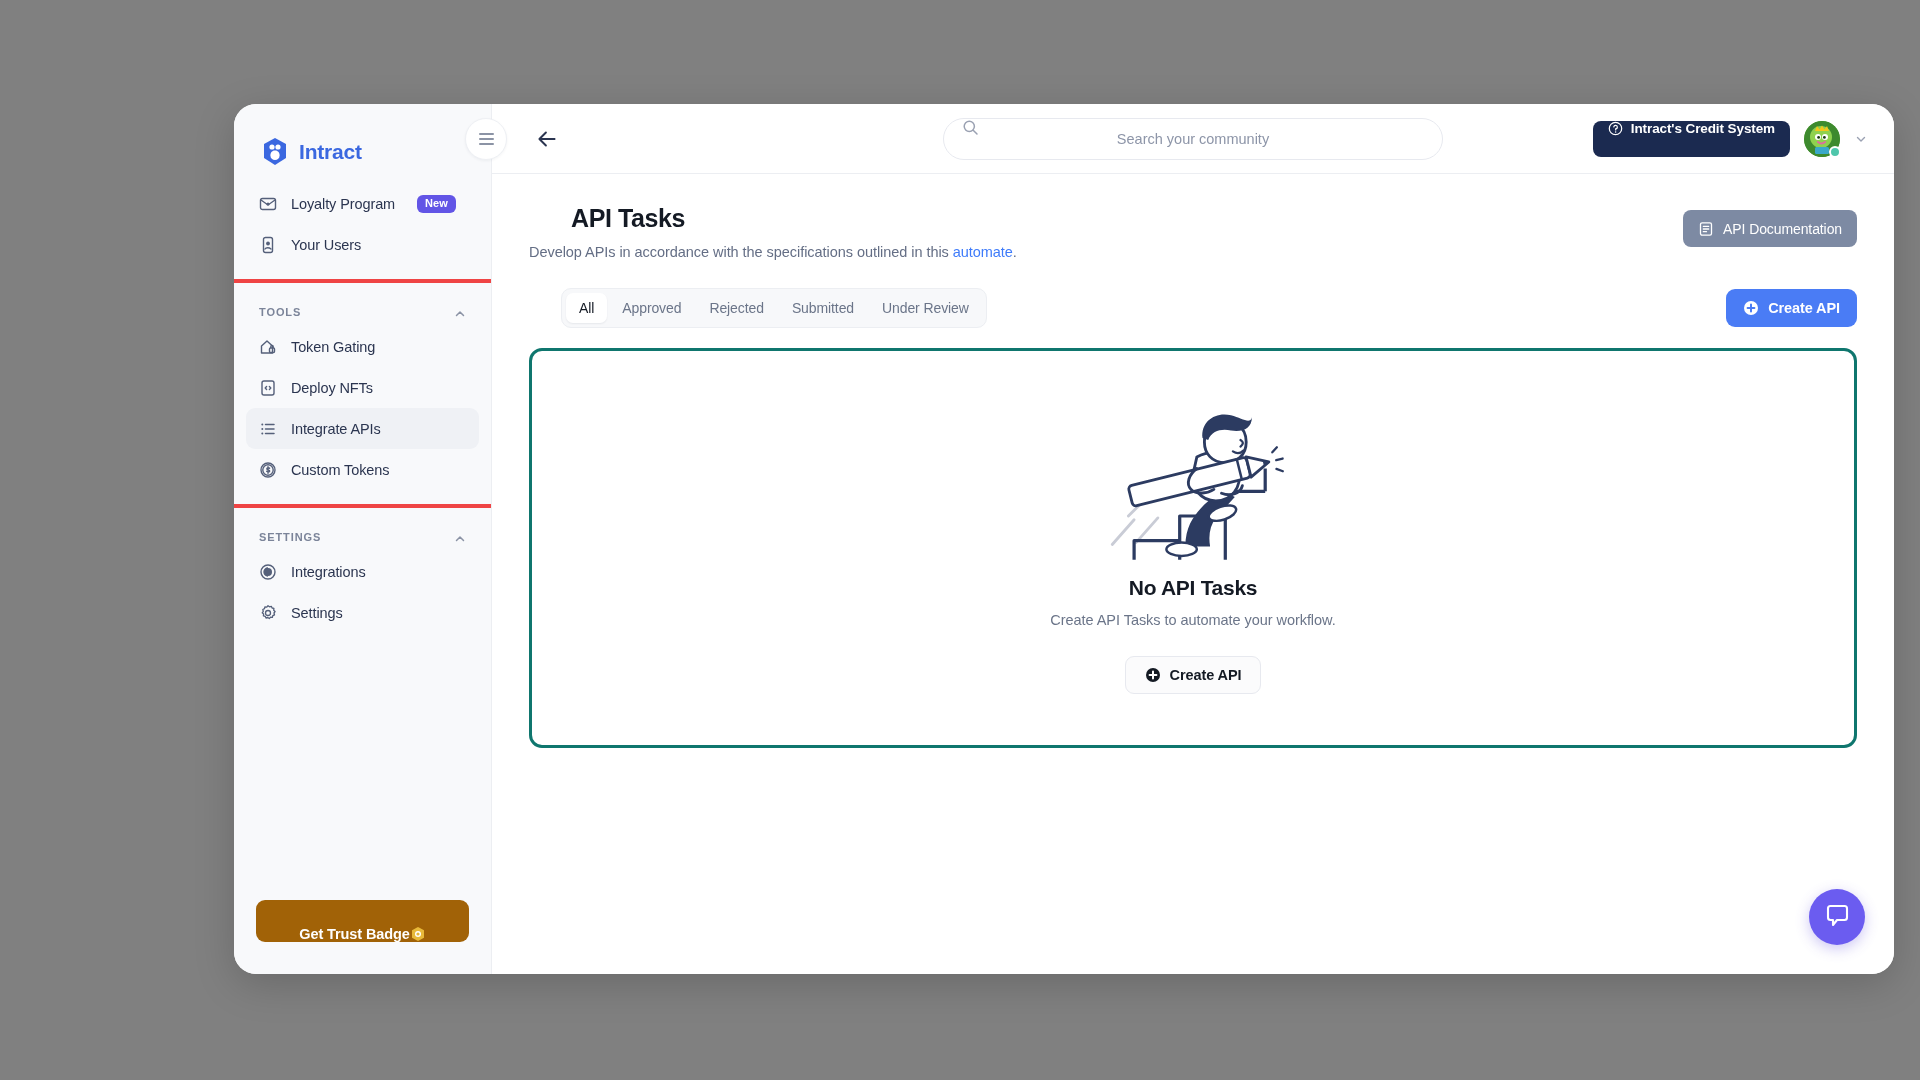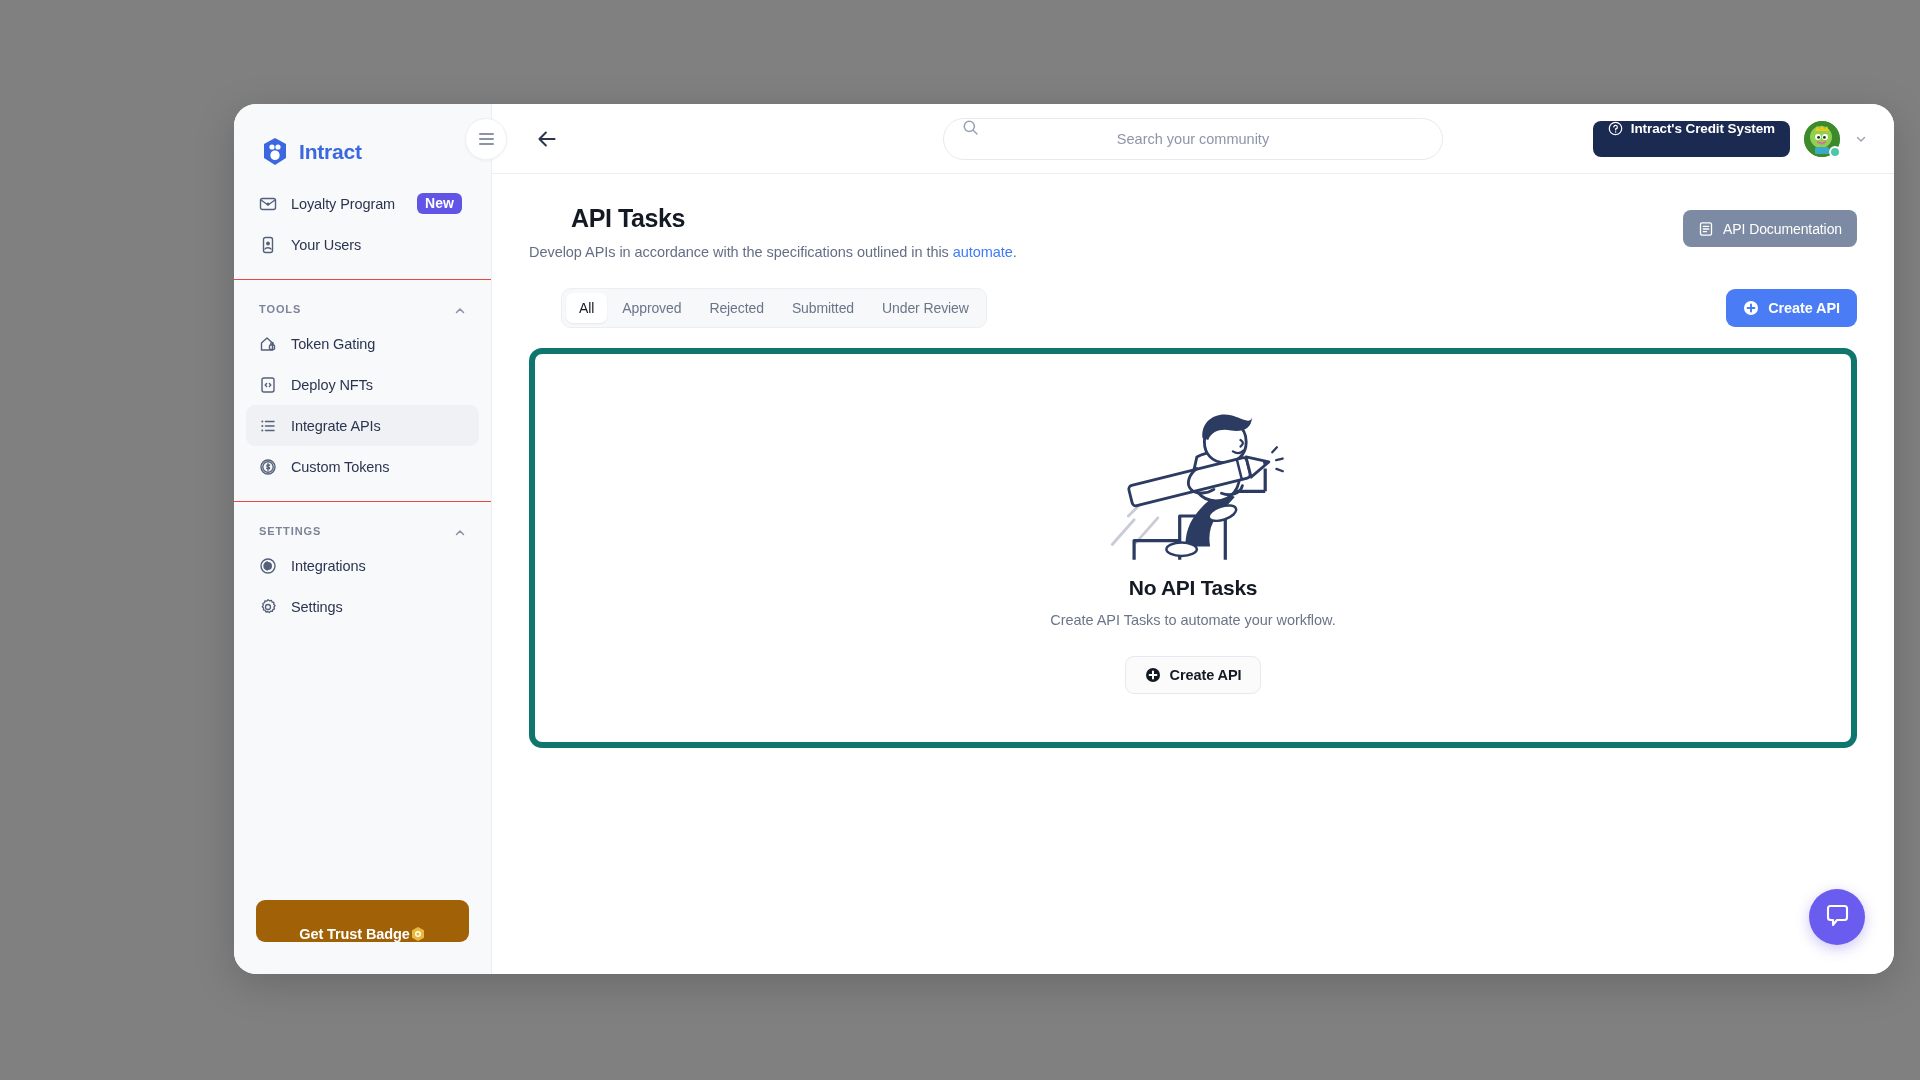--- a/index.html
+++ b/index.html
@@ -46,21 +46,21 @@
     flex: 0 0 26px;
   }
   .brand-name {
     font-size: 21px;
     font-weight: bold;
     letter-spacing: -0.2px;
     color: #3b68e0;
   }
 
   .nav-group { padding: 9px 12px 14px 12px; }
-  .nav-group.divided { border-top: 1px solid #ef4444; }
+  .nav-group.divided { border-top: 4px solid #ef4444; }
   .group-header {
     display: flex;
     align-items: center;
     justify-content: space-between;
     padding: 14px 13px 8px 13px;
   }
   .group-title {
     font-size: 11px;
     font-weight: bold;
     letter-spacing: 0.9px;
@@ -87,21 +87,21 @@
   }
   .nav-label {
     font-size: 14.5px;
     color: #2b3550;
     letter-spacing: -0.1px;
     white-space: nowrap;
   }
   .badge-new {
     background: #6255e6;
     color: #fff;
-    font-size: 14px;
+    font-size: 11px;
     font-weight: bold;
     padding: 3px 8px 4px 8px;
     border-radius: 6px;
     margin-left: 8px;
     line-height: 1;
   }
   .plus-circle {
     margin-left: auto;
     width: 17px; height: 17px;
     border-radius: 50%;
@@ -341,21 +341,21 @@
     font-weight: bold;
     cursor: pointer;
     letter-spacing: -0.1px;
   }
   .plus-ico { width: 16px; height: 16px; }
 
   
   .empty-card {
     margin-top: 20px;
     height: 400px;
-    border: 6px solid #0f766e;
+    border: 3px solid #0f766e;
     border-radius: 13px;
     background: #fff;
     display: flex;
     flex-direction: column;
     align-items: center;
     justify-content: center;
   }
   .illus { width: 190px; height: 160px; margin-bottom: 14px; }
   .empty-title {
     font-size: 21px;

